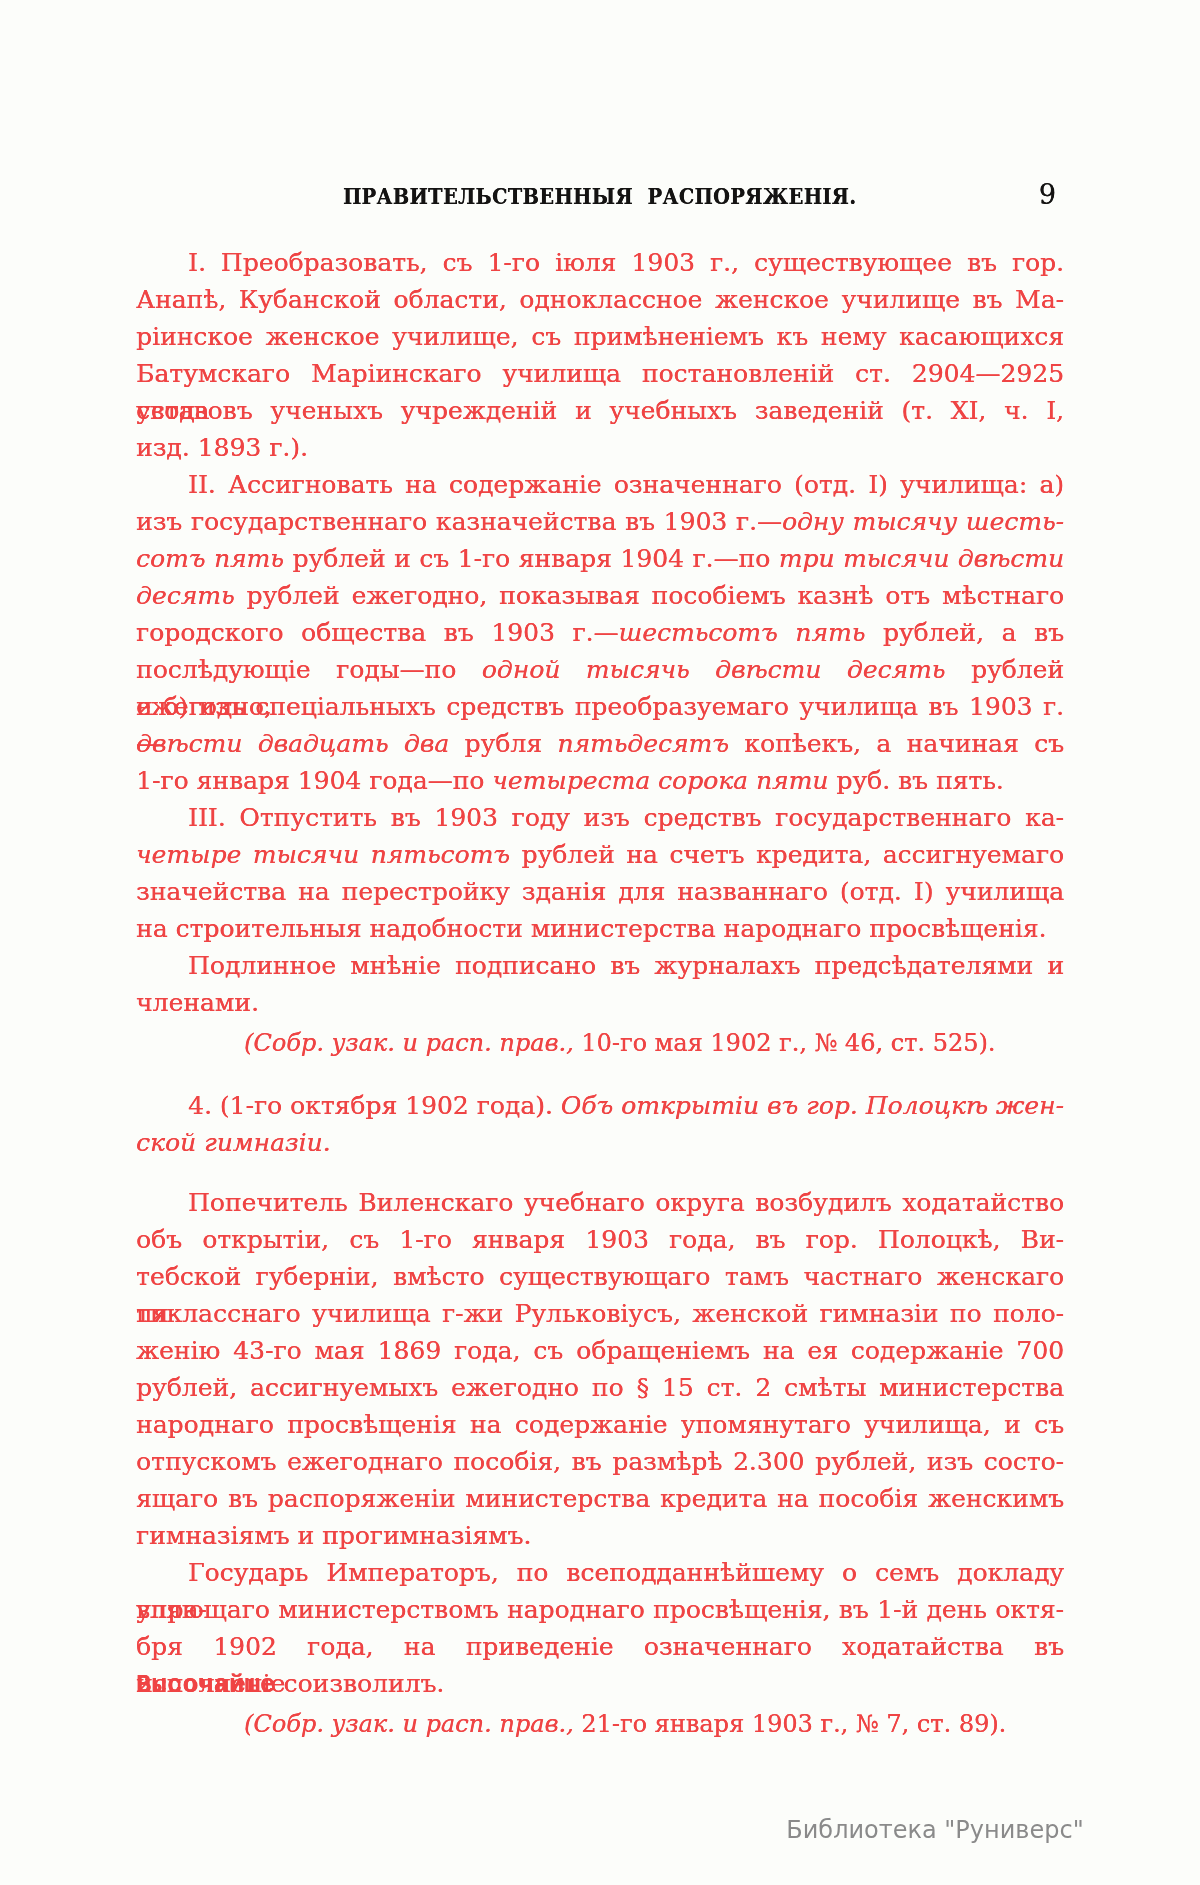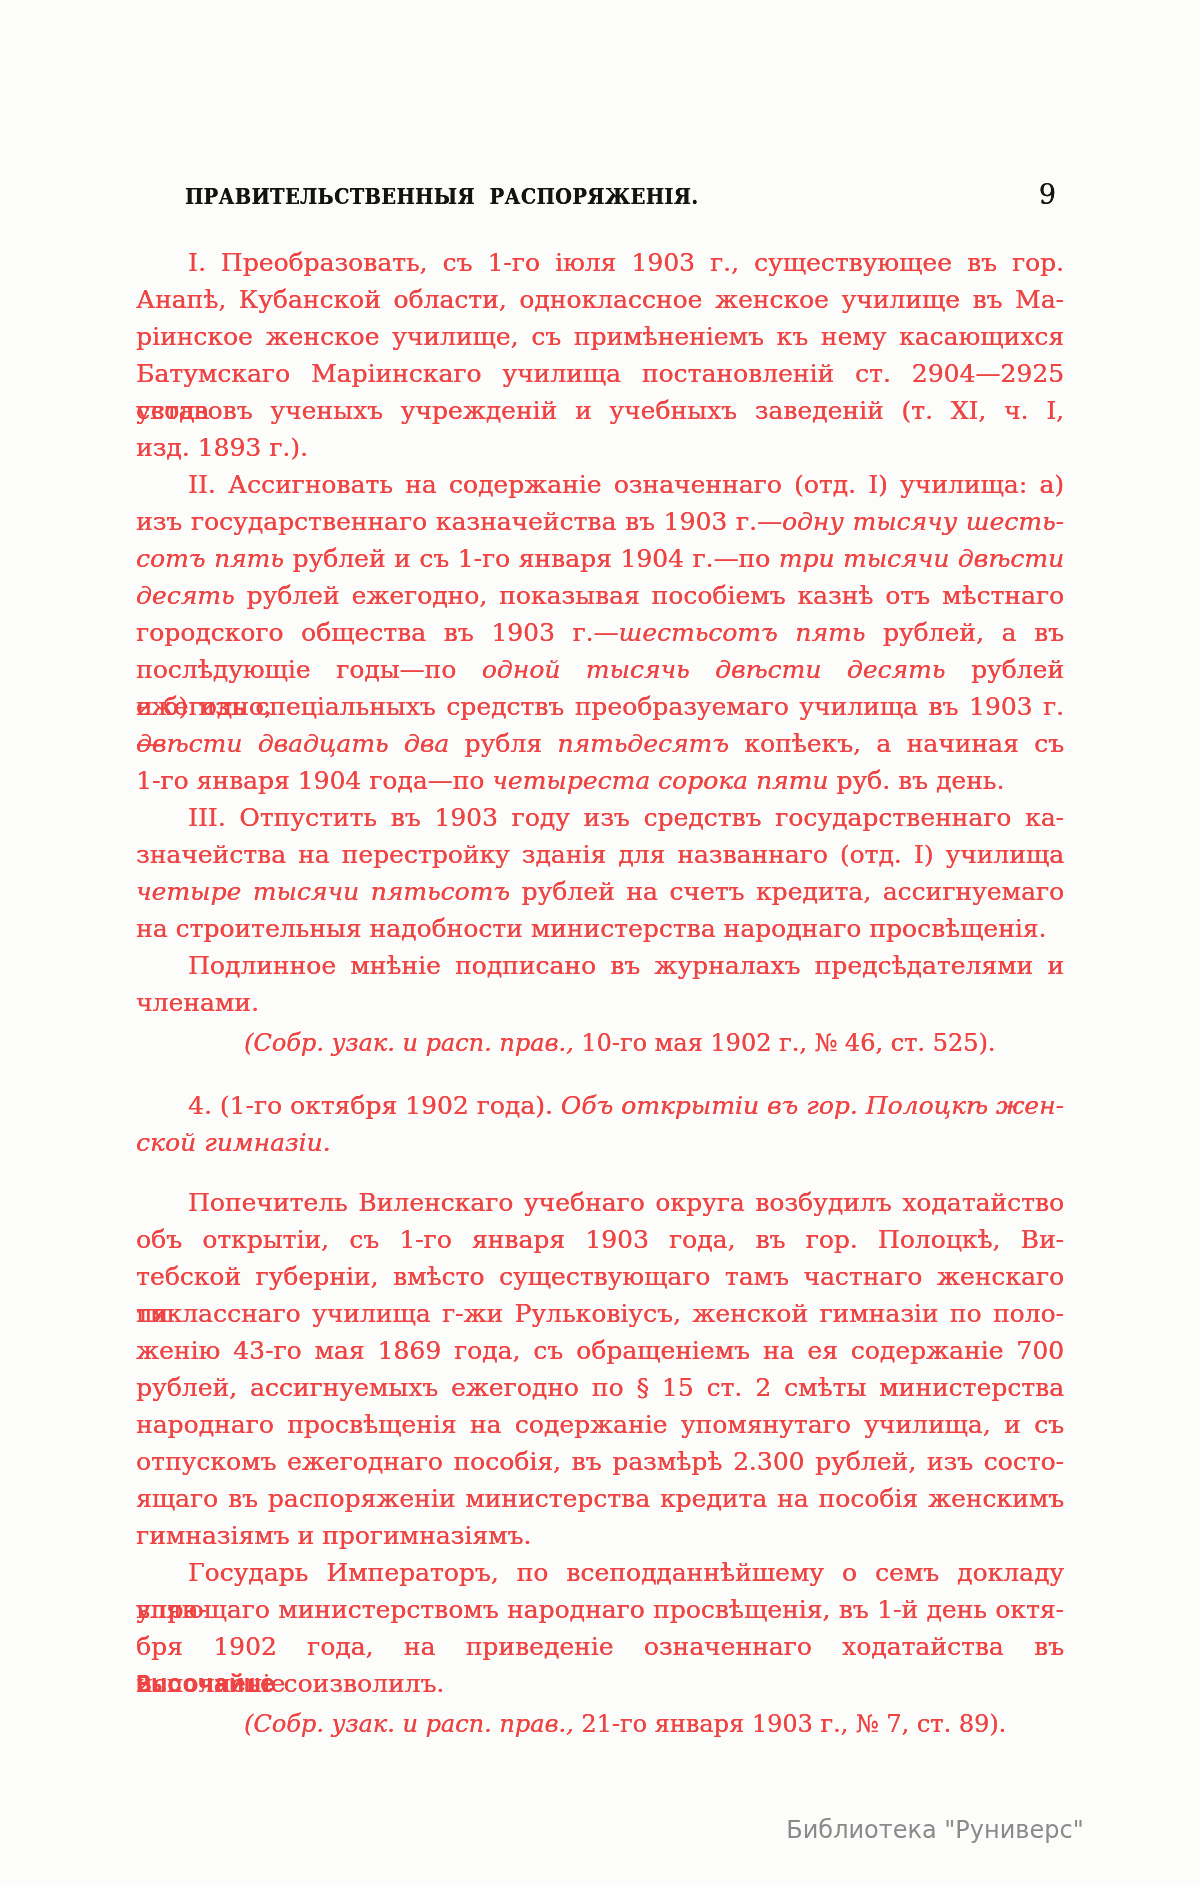--- a/index.html
+++ b/index.html
@@ -9,21 +9,21 @@
     font-family:"DejaVu Serif", serif;
     position:relative;
     overflow:hidden;
   }
   .page{position:absolute;inset:0;background:#fcfdfa;}
   
   .running-header{
     position:absolute;left:136px;top:182px;width:928px;height:36px;
     color:#141312;
   }
-  .header-title-wrap{display:block;}
+  .header-title-wrap{display:block;text-align:center;}
   .header-title{
     display:inline-block;
     font-weight:700;
     font-size:23px;
     letter-spacing:0.5px;
     word-spacing:9px;
     transform:scaleX(0.84);
     transform-origin:50% 50%;
     white-space:nowrap;
     text-shadow:0.3px 0 0 currentColor;
@@ -90,26 +90,26 @@
       </div>
       <div class="block paragraph">
         <div class="line indent"><span class="s-r">II. Ассигновать на содержаніе означеннаго (отд. I) училища: а)</span></div>
         <div class="line"><span class="s-r">изъ государственнаго казначейства въ 1903 г.—</span><span class="s-i">одну тысячу шесть-</span></div>
         <div class="line"><span class="s-i">сотъ пять</span><span class="s-r"> рублей и съ 1-го января 1904 г.—по </span><span class="s-i">три тысячи двѣсти</span></div>
         <div class="line"><span class="s-i">десять</span><span class="s-r"> рублей ежегодно, показывая пособіемъ казнѣ отъ мѣстнаго</span></div>
         <div class="line"><span class="s-r">городского общества въ 1903 г.—</span><span class="s-i">шестьсотъ пять</span><span class="s-r"> рублей, а въ</span></div>
         <div class="line"><span class="s-r">послѣдующіе годы—по </span><span class="s-i">одной тысячь двѣсти десять</span><span class="s-r"> рублей ежегодно,</span></div>
         <div class="line"><span class="s-r">и б) изъ спеціальныхъ средствъ преобразуемаго училища въ 1903 г.—</span></div>
         <div class="line"><span class="s-i">двѣсти двадцать два</span><span class="s-r"> рубля </span><span class="s-i">пятьдесятъ</span><span class="s-r"> копѣекъ, а начиная съ</span></div>
-        <div class="line last"><span class="s-r">1-го января 1904 года—по </span><span class="s-i">четыреста сорока пяти</span><span class="s-r"> руб. въ день.</span></div>
+        <div class="line last"><span class="s-r">1-го января 1904 года—по </span><span class="s-i">четыреста сорока пяти</span><span class="s-r"> руб. въ пять.</span></div>
       </div>
       <div class="block paragraph">
         <div class="line indent"><span class="s-r">III. Отпустить въ 1903 году изъ средствъ государственнаго ка-</span></div>
+        <div class="line"><span class="s-i">четыре тысячи пятьсотъ</span><span class="s-r"> рублей на счетъ кредита, ассигнуемаго</span></div>
         <div class="line"><span class="s-r">значейства на перестройку зданія для названнаго (отд. I) училища</span></div>
-        <div class="line"><span class="s-i">четыре тысячи пятьсотъ</span><span class="s-r"> рублей на счетъ кредита, ассигнуемаго</span></div>
         <div class="line last"><span class="s-r">на строительныя надобности министерства народнаго просвѣщенія.</span></div>
       </div>
       <div class="block paragraph">
         <div class="line indent"><span class="s-r">Подлинное мнѣніе подписано въ журналахъ предсѣдателями и</span></div>
         <div class="line last"><span class="s-r">членами.</span></div>
       </div>
       <div class="block citation">
         <div class="line last"><span class="s-i">(Собр. узак. и расп. прав.,</span><span class="s-r"> 10-го мая 1902 г., № 46, ст. 525).</span></div>
       </div>
       <div class="block section-heading">

